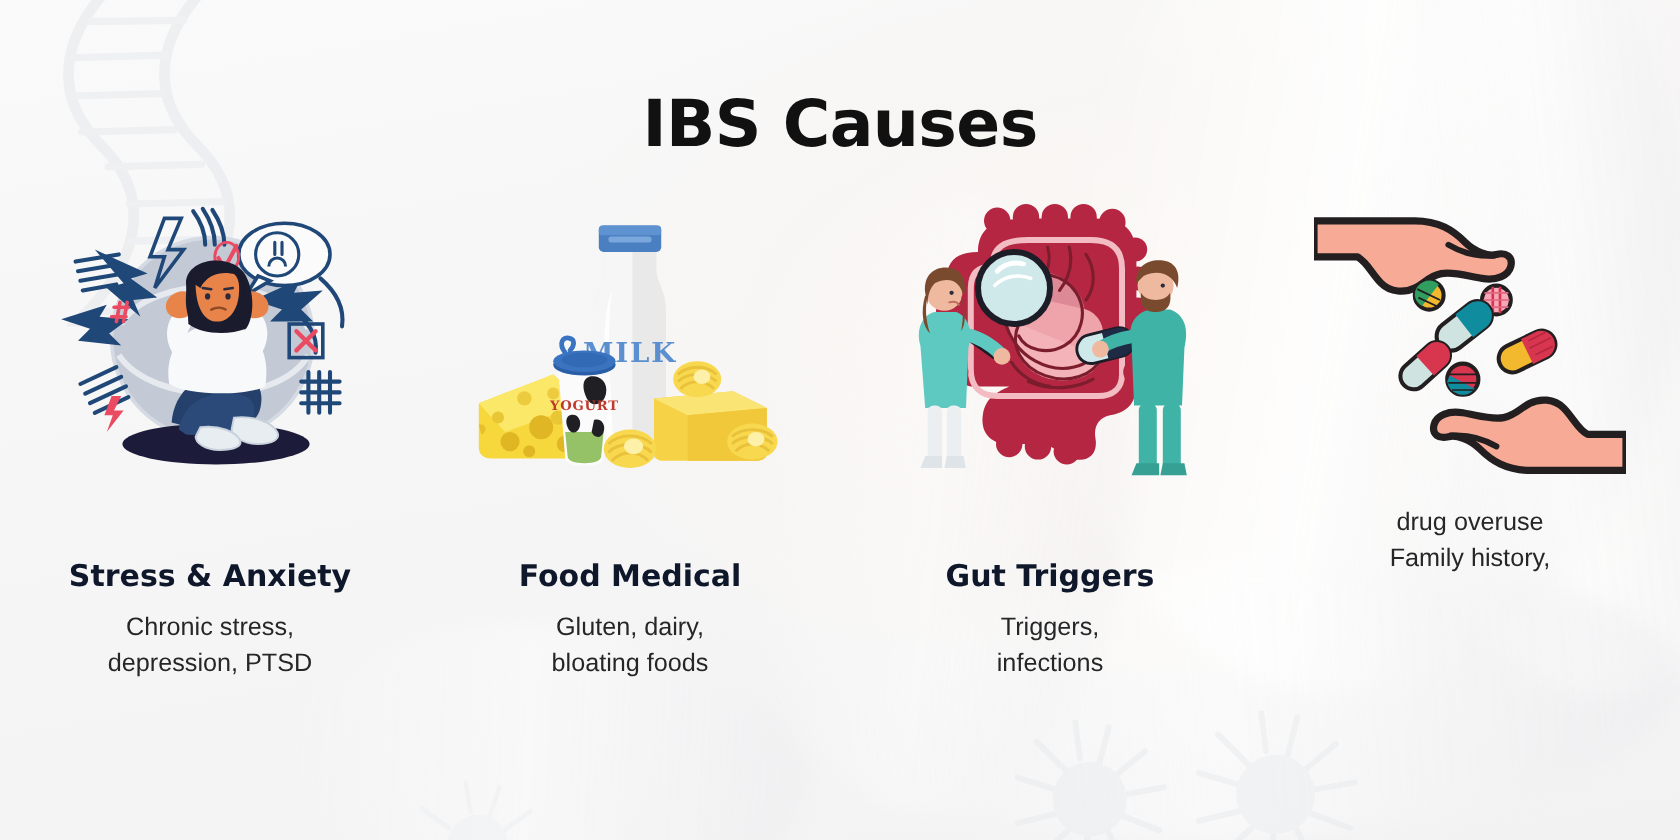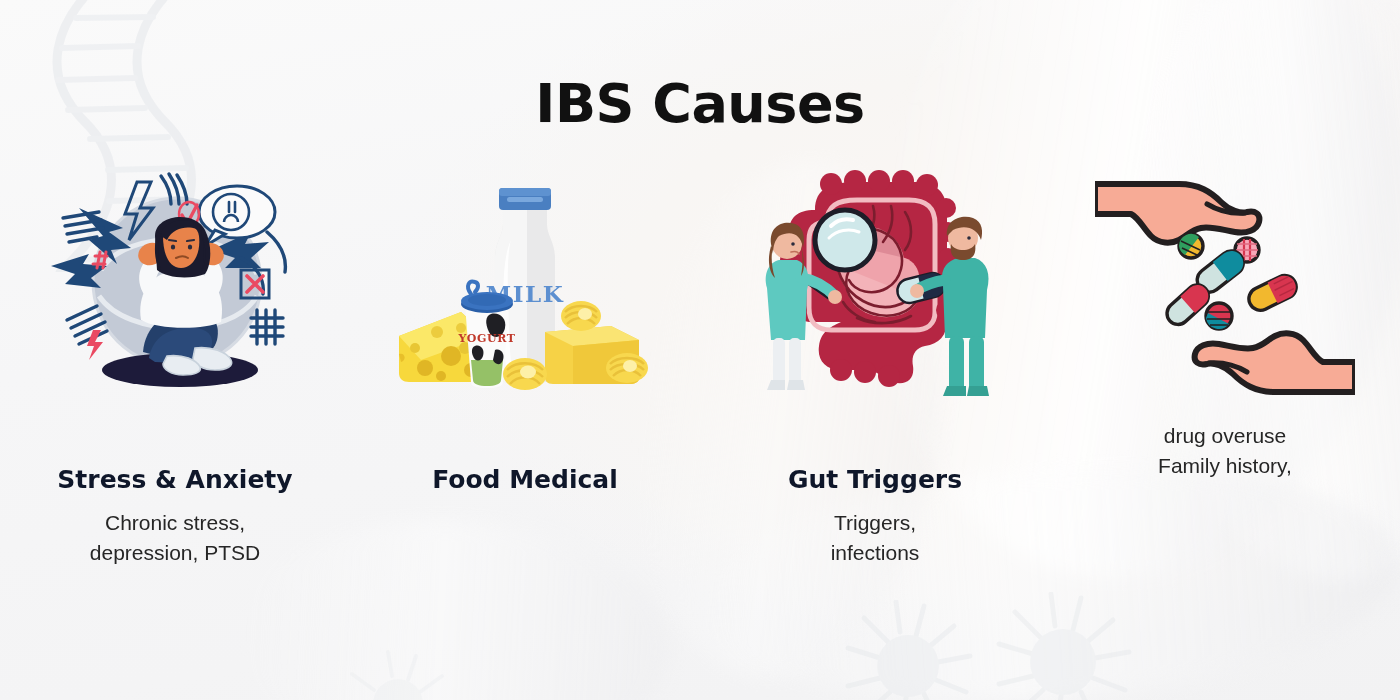--- a/index.html
+++ b/index.html
@@ -308,20 +308,24 @@
               <ellipse cx="0" cy="0" rx="21" ry="15" fill="#f8d84e"></ellipse>
               <path d="M-17 -4 C-9 -12 9 -12 17 -4" stroke="#e9c13a" stroke-width="2.4" fill="none"></path>
               <path d="M-17 2 C-9 -6 9 -6 17 2" stroke="#e9c13a" stroke-width="2.4" fill="none"></path>
               <path d="M-14 8 C-6 0 6 0 14 8" stroke="#e9c13a" stroke-width="2.4" fill="none"></path>
               <ellipse cx="3" cy="-2" rx="7" ry="6" fill="#fdf0a8"></ellipse>
             </g>
           </g>
         </svg>
       </div>
       <div class="card-title">Food Medical</div>
+      <div class="card-desc">
+        <span>Gluten, dairy,</span>
+        <span>bloating foods</span>
+      </div>
     </div>
 
     <div class="card">
       <div class="art">
         <svg viewBox="0 0 260 235">
 
           <g>
             <path d="M70 40 C70 18 86 12 112 12 L168 12 C192 12 202 22 202 44 L202 150 C202 166 194 174 180 176
                      C170 178 166 186 168 196 C170 210 160 216 148 212 C138 208 132 200 120 200 L96 200
                      C80 200 72 190 74 176 C76 160 88 156 96 152 L64 152 C50 150 44 140 44 124 L44 62 C44 48 52 40 70 40 Z" fill="#b52643"></path>

